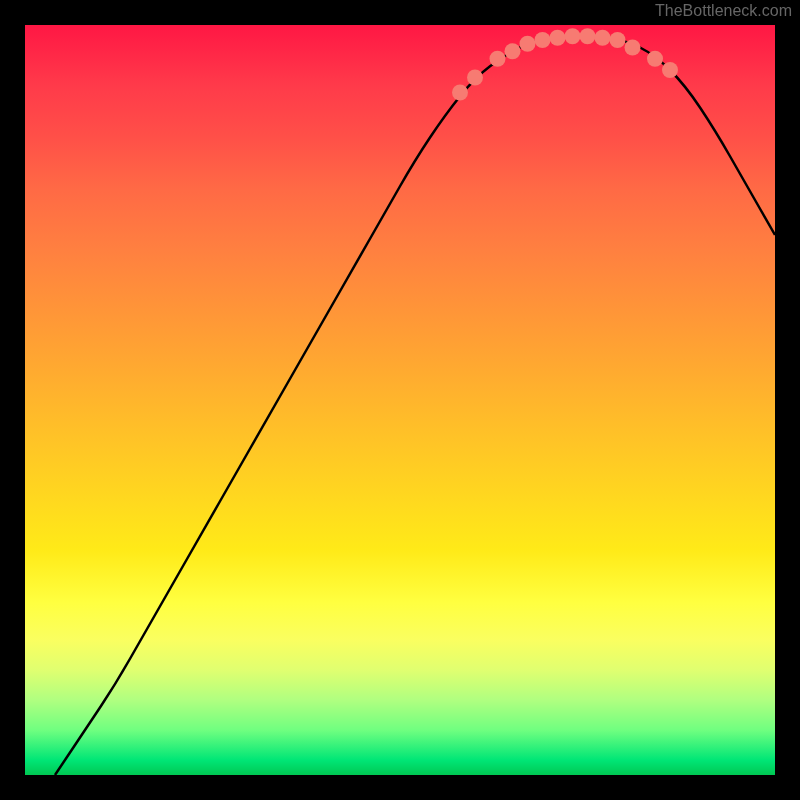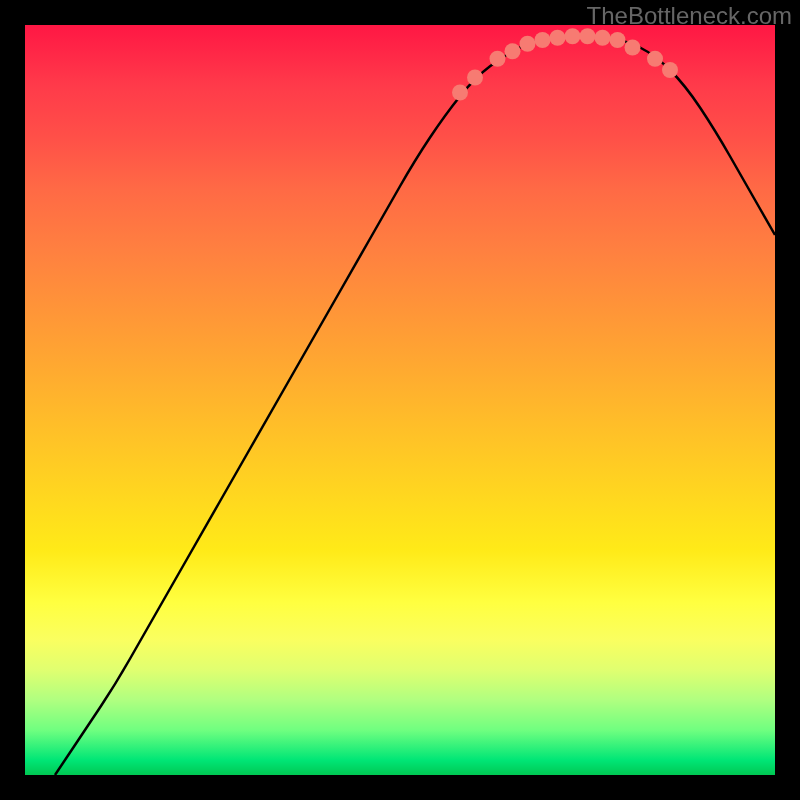--- a/index.html
+++ b/index.html
@@ -9,21 +9,21 @@
     width: 800px;
     height: 800px;
     position: relative;
     font-family: Arial, sans-serif;
   }
   .attribution {
     position: absolute;
     top: 2px;
     right: 8px;
     color: #666;
-    font-size: 24px;
+    font-size: 16px;
     font-weight: 500;
     z-index: 10;
   }
   .chart-area {
     position: absolute;
     left: 25px;
     top: 25px;
     width: 750px;
     height: 750px;
   }

